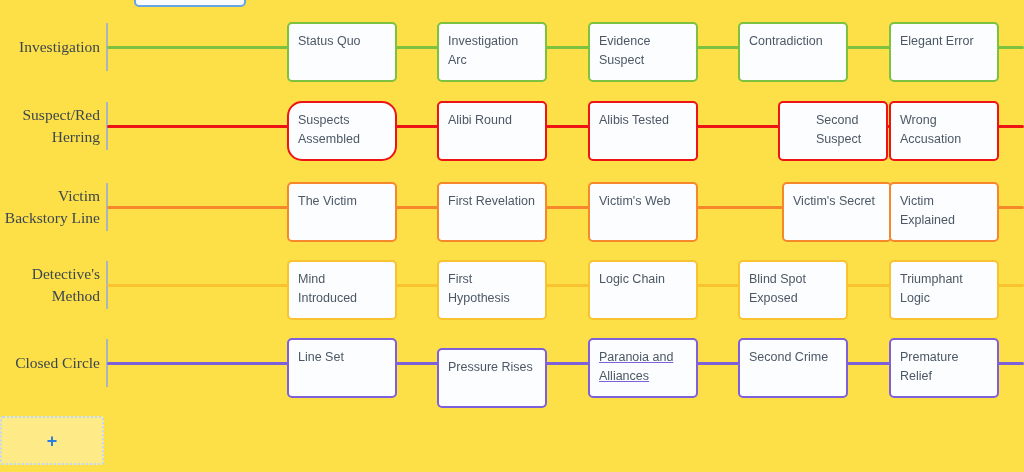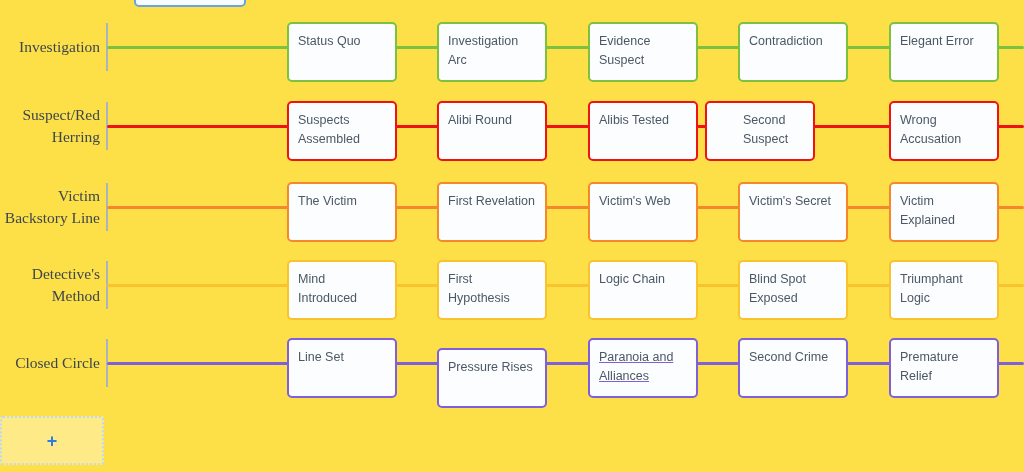--- a/index.html
+++ b/index.html
@@ -107,51 +107,51 @@
         </div>
         <div class="card" style="left: 889px; color: rgb(124, 193, 64);">
           <div class="card-title">Elegant Error</div>
         </div>
       </div>
       <div class="row" style="top: 126px;">
         <div class="row-label">Suspect/Red
 Herring</div>
         <div class="row-tick"></div>
         <div class="row-line" style="background: rgb(238, 20, 22);"></div>
-        <div class="card" style="left: 287px; color: rgb(238, 20, 22);">
+        <div class="card" style="left: 287px; color: rgb(238, 20, 22); border-radius: 15px;">
           <div class="card-title">Suspects Assembled</div>
         </div>
         <div class="card" style="left: 437px; color: rgb(238, 20, 22);">
           <div class="card-title">Alibi Round</div>
         </div>
         <div class="card" style="left: 588px; color: rgb(238, 20, 22);">
           <div class="card-title">Alibis Tested</div>
         </div>
-        <div class="card" style="left: 705px; color: rgb(238, 20, 22); padding-left: 36px;">
+        <div class="card" style="left: 778px; color: rgb(238, 20, 22); padding-left: 36px;">
           <div class="card-title">Second Suspect</div>
         </div>
         <div class="card" style="left: 889px; color: rgb(238, 20, 22);">
           <div class="card-title">Wrong Accusation</div>
         </div>
       </div>
       <div class="row" style="top: 207px;">
         <div class="row-label">Victim
 Backstory Line</div>
         <div class="row-tick"></div>
         <div class="row-line" style="background: rgb(245, 136, 44);"></div>
         <div class="card" style="left: 287px; color: rgb(245, 136, 44);">
           <div class="card-title">The Victim</div>
         </div>
         <div class="card" style="left: 437px; color: rgb(245, 136, 44);">
           <div class="card-title">First Revelation</div>
         </div>
         <div class="card" style="left: 588px; color: rgb(245, 136, 44);">
           <div class="card-title">Victim's Web</div>
         </div>
-        <div class="card" style="left: 738px; color: rgb(245, 136, 44);">
+        <div class="card" style="left: 782px; color: rgb(245, 136, 44);">
           <div class="card-title">Victim's Secret</div>
         </div>
         <div class="card" style="left: 889px; color: rgb(245, 136, 44);">
           <div class="card-title">Victim Explained</div>
         </div>
       </div>
       <div class="row" style="top: 285px;">
         <div class="row-label">Detective's
 Method</div>
         <div class="row-tick"></div>

